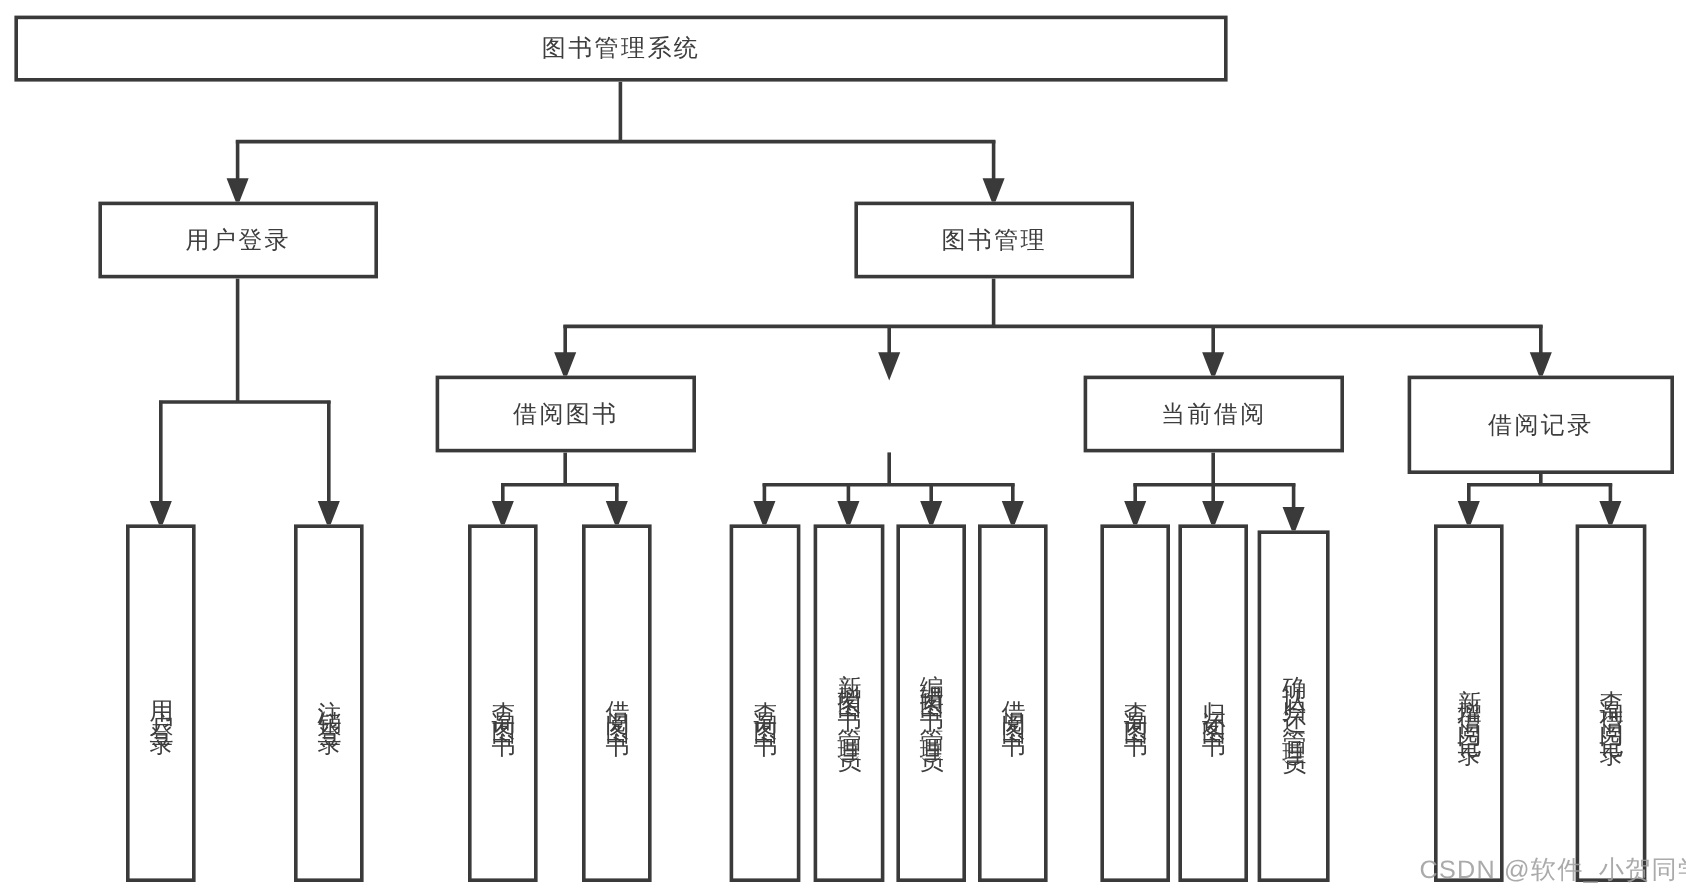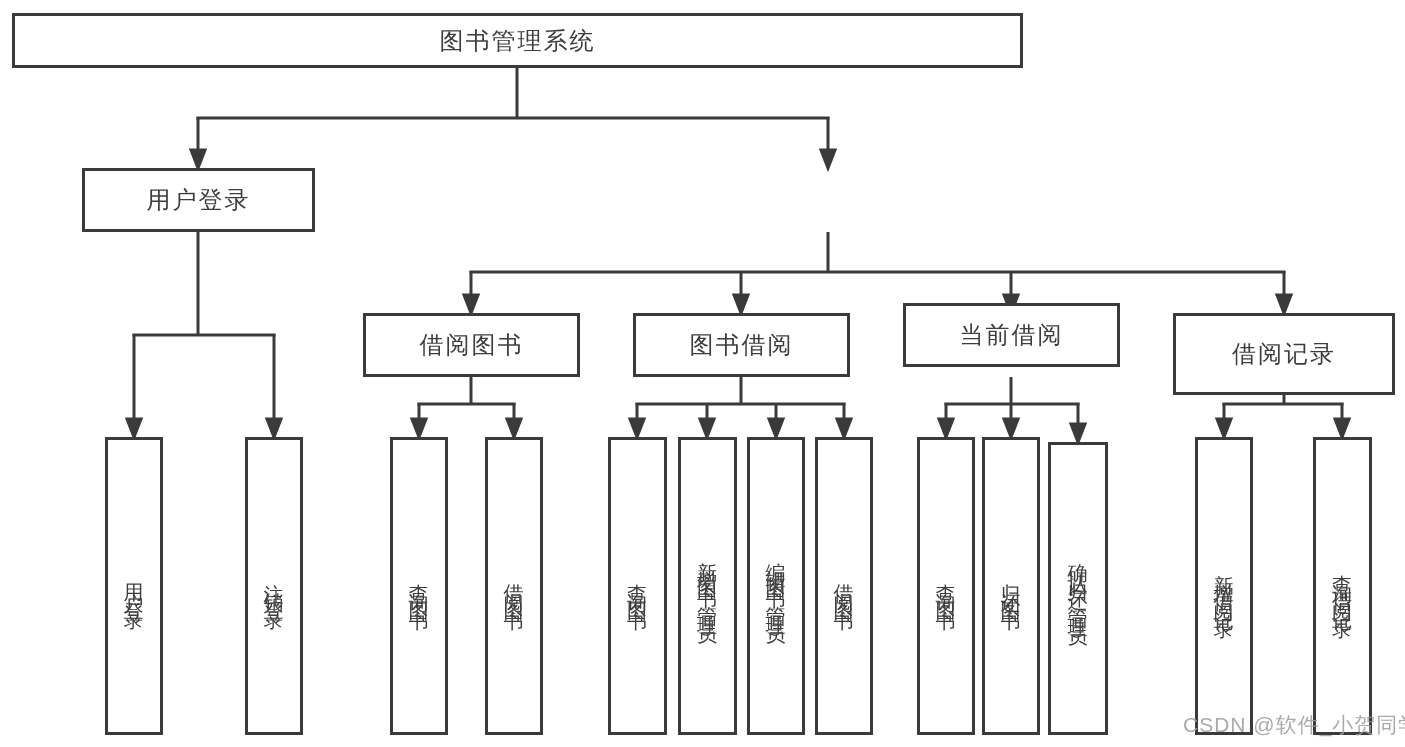--- a/index.html
+++ b/index.html
@@ -26,21 +26,21 @@
     box-sizing: border-box;
     background: #ffffff;
     border: 3px solid #3a3a3a;
     display: flex;
     align-items: center;
     justify-content: center;
     color: #3d3d3d;
     z-index: 1;
   }
   .h-node {
-    font-size: 24px;
+    font-size: 20px;
     letter-spacing: 2px;
     white-space: nowrap;
   }
   .leaf .vtext {
     writing-mode: vertical-rl;
     text-orientation: mixed;
     font-size: 20px;
     letter-spacing: 9px;
     line-height: 1;
     white-space: nowrap;
@@ -122,24 +122,24 @@
       <line x1="1224" y1="403" x2="1224" y2="420"></line>
       <polygon points="1217,419 1231,419 1224,437"></polygon>
       <line x1="1342" y1="403" x2="1342" y2="420"></line>
       <polygon points="1335,419 1349,419 1342,437"></polygon>
     </g>
   </svg>
 
   <div class="node h-node" style="left:12px; top:13px; width:1011px; height:55px;">图书管理系统</div>
 
   <div class="node h-node" style="left:82px; top:168px; width:233px; height:64px;">用户登录</div>
+  <div class="node h-node" style="left:712px; top:168px; width:233px; height:64px;">图书管理</div>
 
   <div class="node h-node" style="left:363px; top:313px; width:217px; height:64px;">借阅图书</div>
-  <div class="node h-node" style="left:633px; top:313px; width:217px; height:64px;">图书借阅</div>
-  <div class="node h-node" style="left:903px; top:303px; width:217px; height:64px;">当前借阅</div>
+  <div class="node h-node" style="left:903px; top:313px; width:217px; height:64px;">当前借阅</div>
   <div class="node h-node" style="left:1173px; top:313px; width:222px; height:82px;">借阅记录</div>
 
   <div class="node leaf" style="left:105px; top:437px; width:58px; height:298px;">
     <span class="vtext">用户登录</span>
   </div>
   <div class="node leaf" style="left:245px; top:437px; width:58px; height:298px;">
     <span class="vtext">注销登录</span>
   </div>
 
   <div class="node leaf" style="left:390px; top:437px; width:58px; height:298px;">

